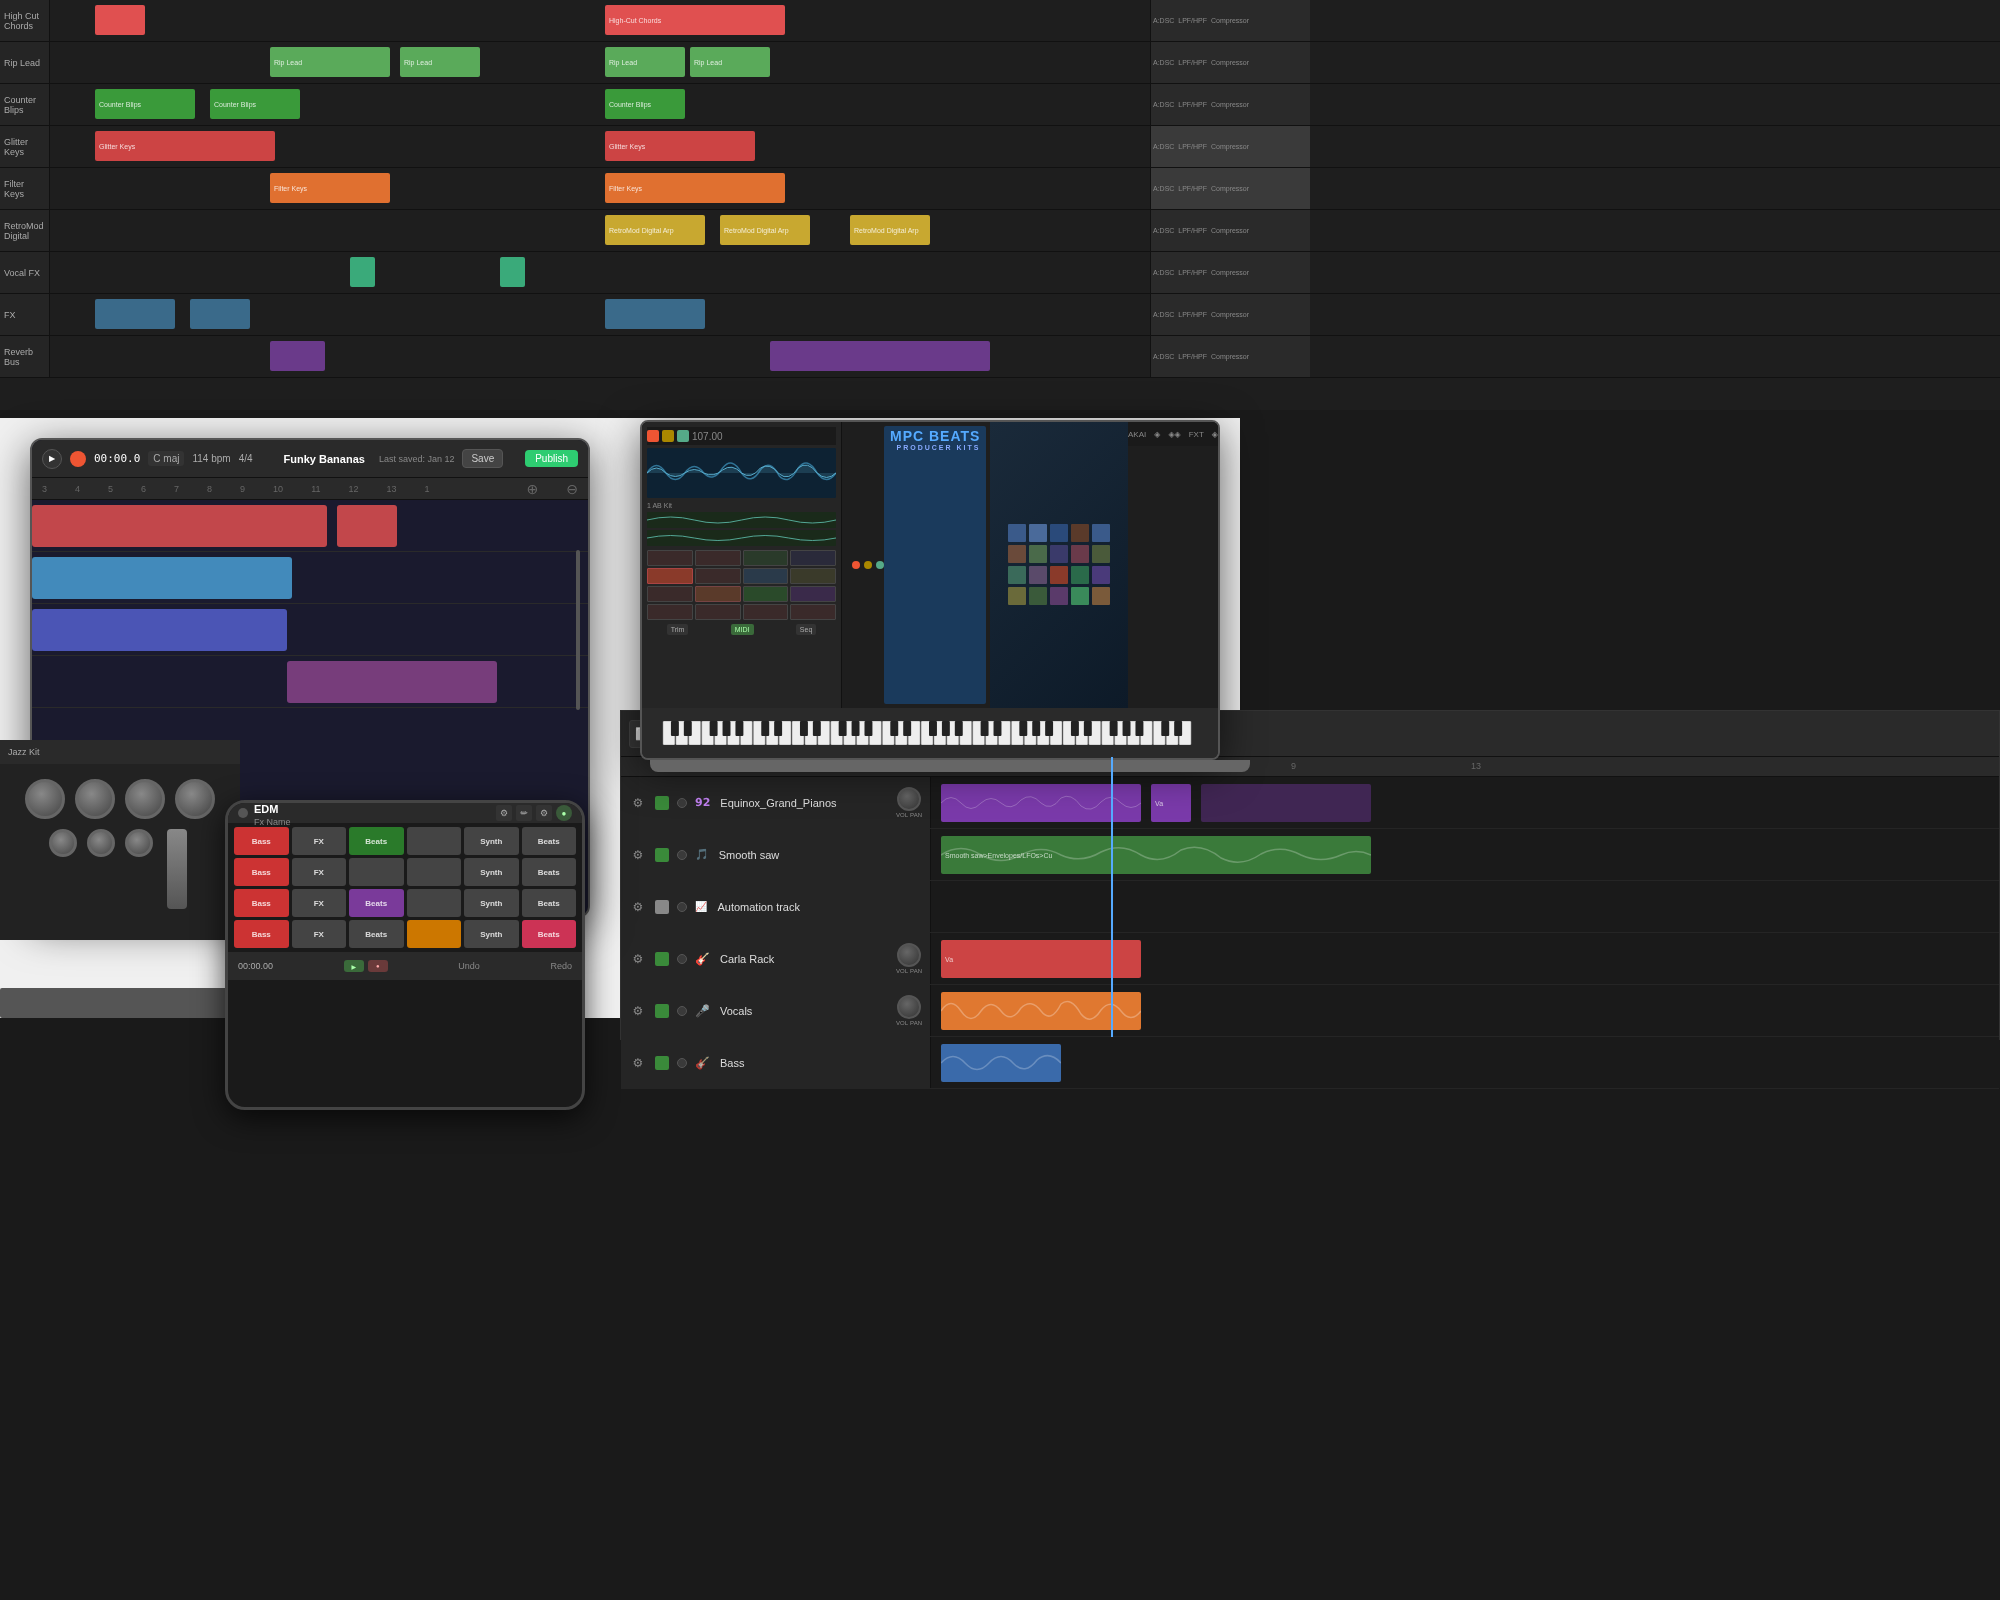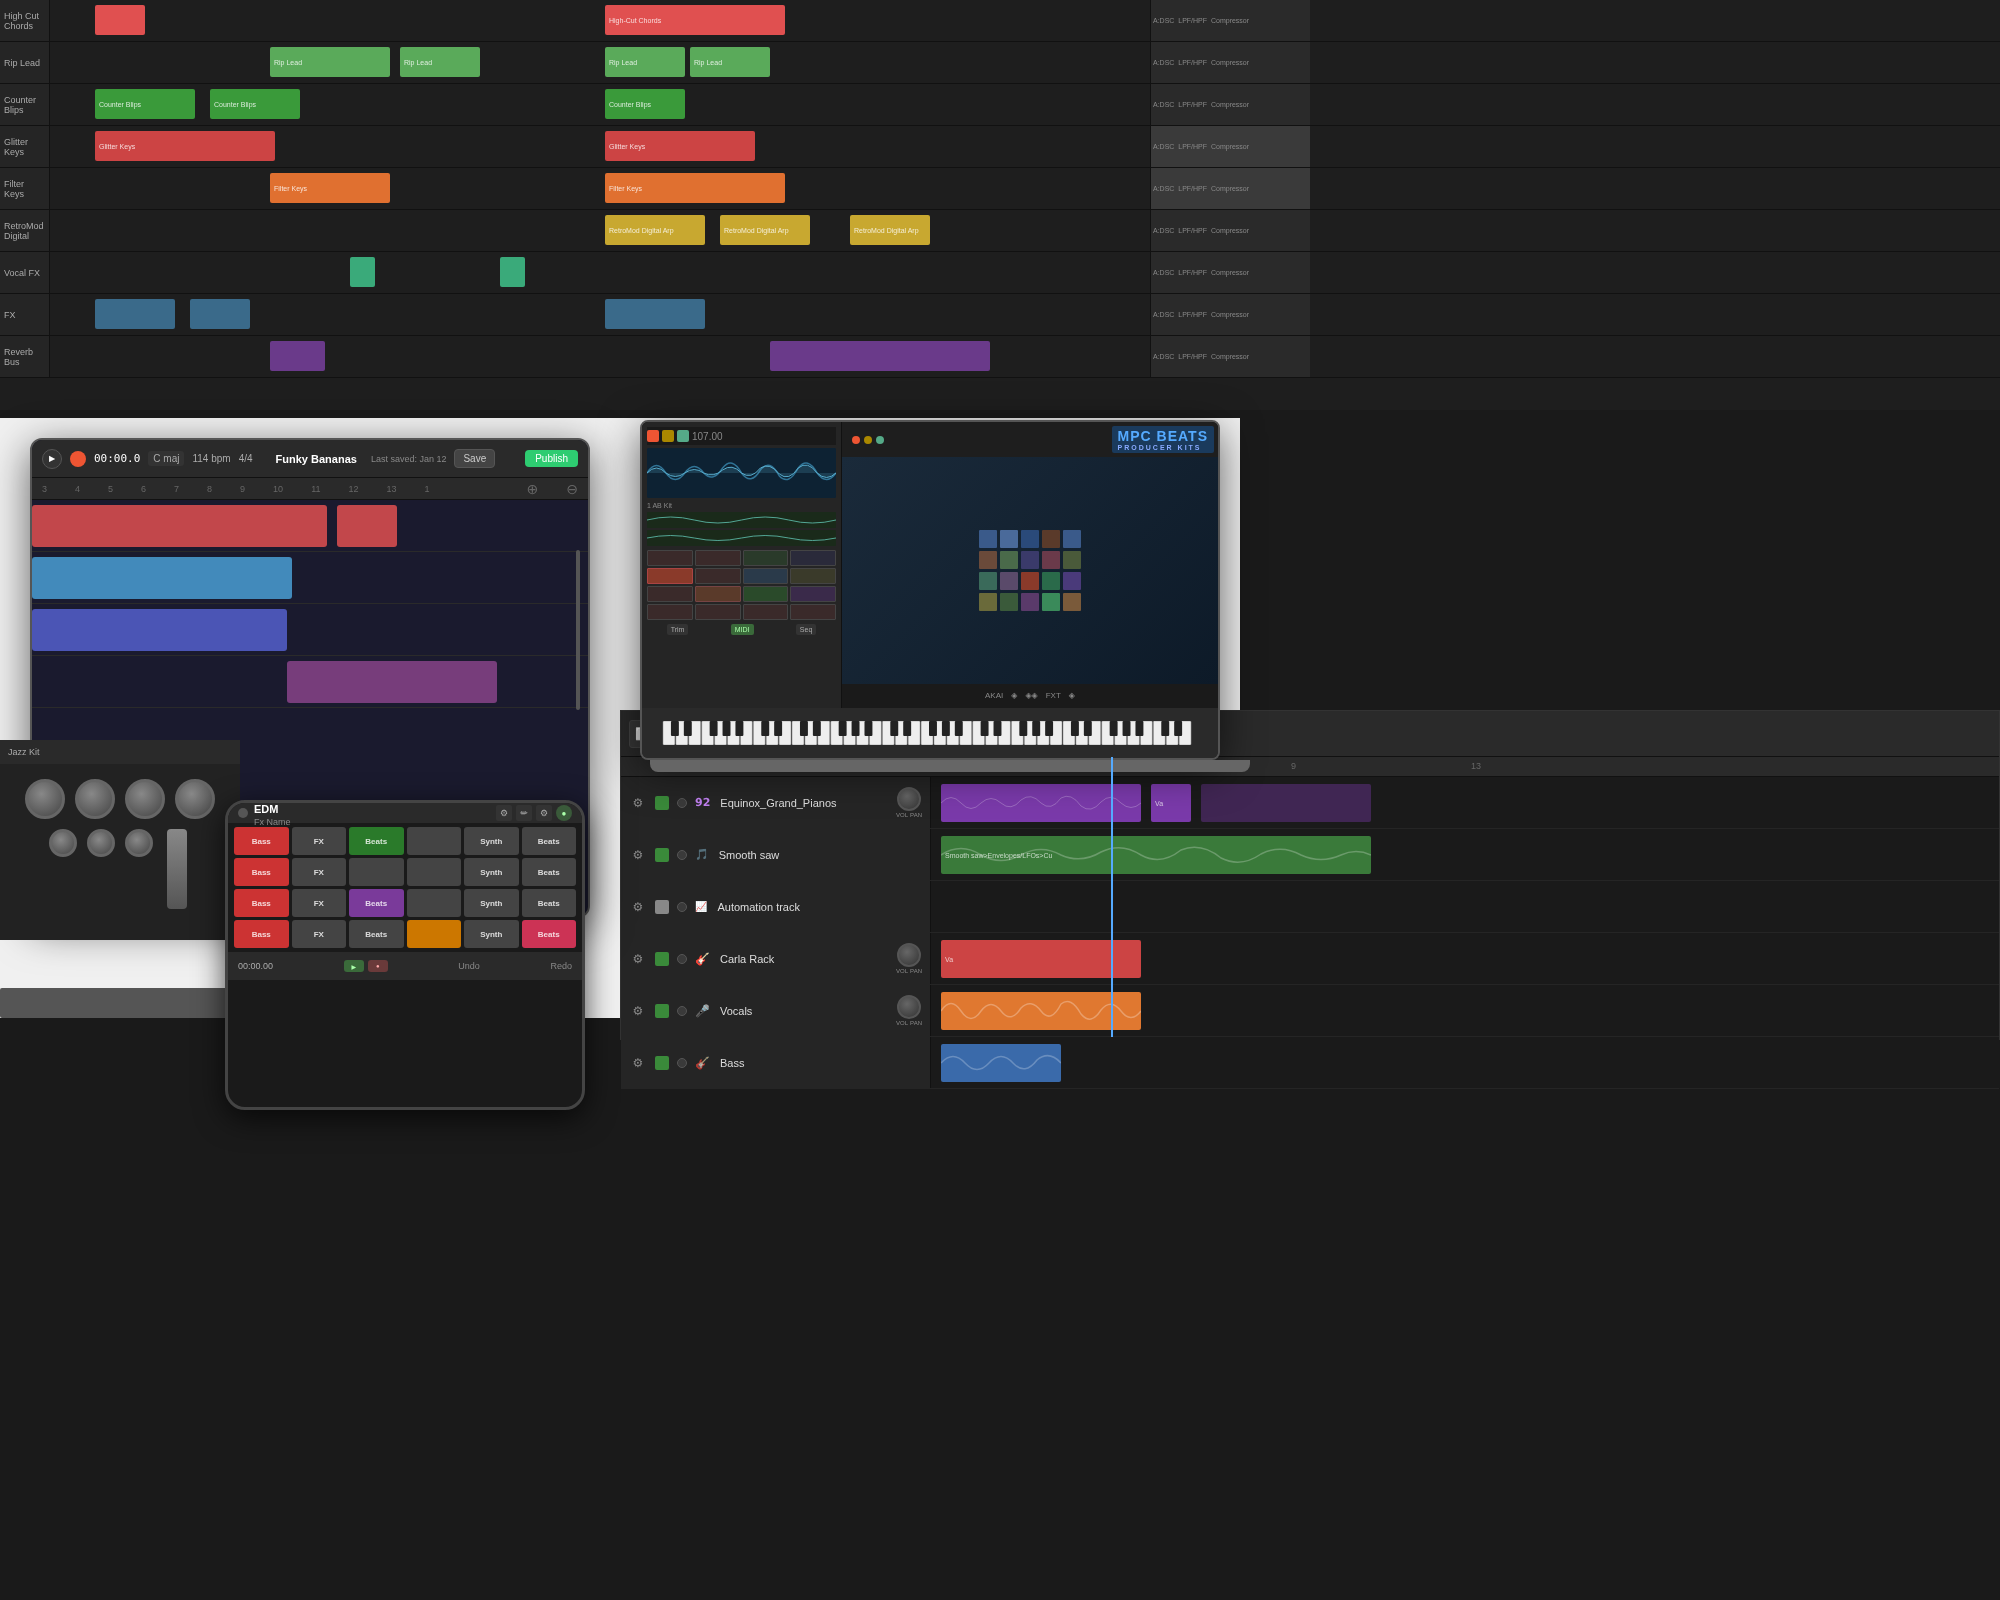--- a/index.html
+++ b/index.html
@@ -257,21 +257,22 @@
       border-radius: 2px;
       margin-bottom: 4px;
       position: relative;
       overflow: hidden;
     }
 
     .mpc-right {
       flex: 1;
       background: #1e1e1e;
       display: flex;
-      flex-direction: column;
+      flex-direction: row;
+      text-align: right;
     }
 
     .mpc-header {
       padding: 4px;
       display: flex;
       justify-content: flex-end;
     }
 
     .mpc-logo {
       background: #1a3a5c;
@@ -686,21 +687,21 @@
   <div class="macbook-body">
     <div class="macbook-screen">
 
       <div class="macbook-toolbar">
         <div class="play-btn">▶</div>
         <div class="rec-btn"></div>
         <span class="time-display">00:00.0</span>
         <span class="key-display">C maj</span>
         <span class="bpm-display">114 bpm</span>
         <span class="bpm-display">4/4</span>
-        <span style="font-size:11px;color:#fff;font-weight:bold;padding-left:15px;">Funky Bananas</span>
+        <span style="font-size:11px;color:#fff;font-weight:bold;margin-left:8px;padding-left:15px;">Funky Bananas</span>
         <span style="font-size:9px;color:#888;margin-left:6px;">Last saved: Jan 12</span>
         <button class="save-btn">Save</button>
         <button class="publish-btn">Publish</button>
       </div>
 
       <div style="height:22px;background:#2a2a2a;display:flex;align-items:center;padding:0 10px;gap:28px;font-size:9px;color:#666;border-bottom:1px solid #111;">
         <span>3</span>
           <span>4</span>
           <span>5</span>
           <span>6</span>

